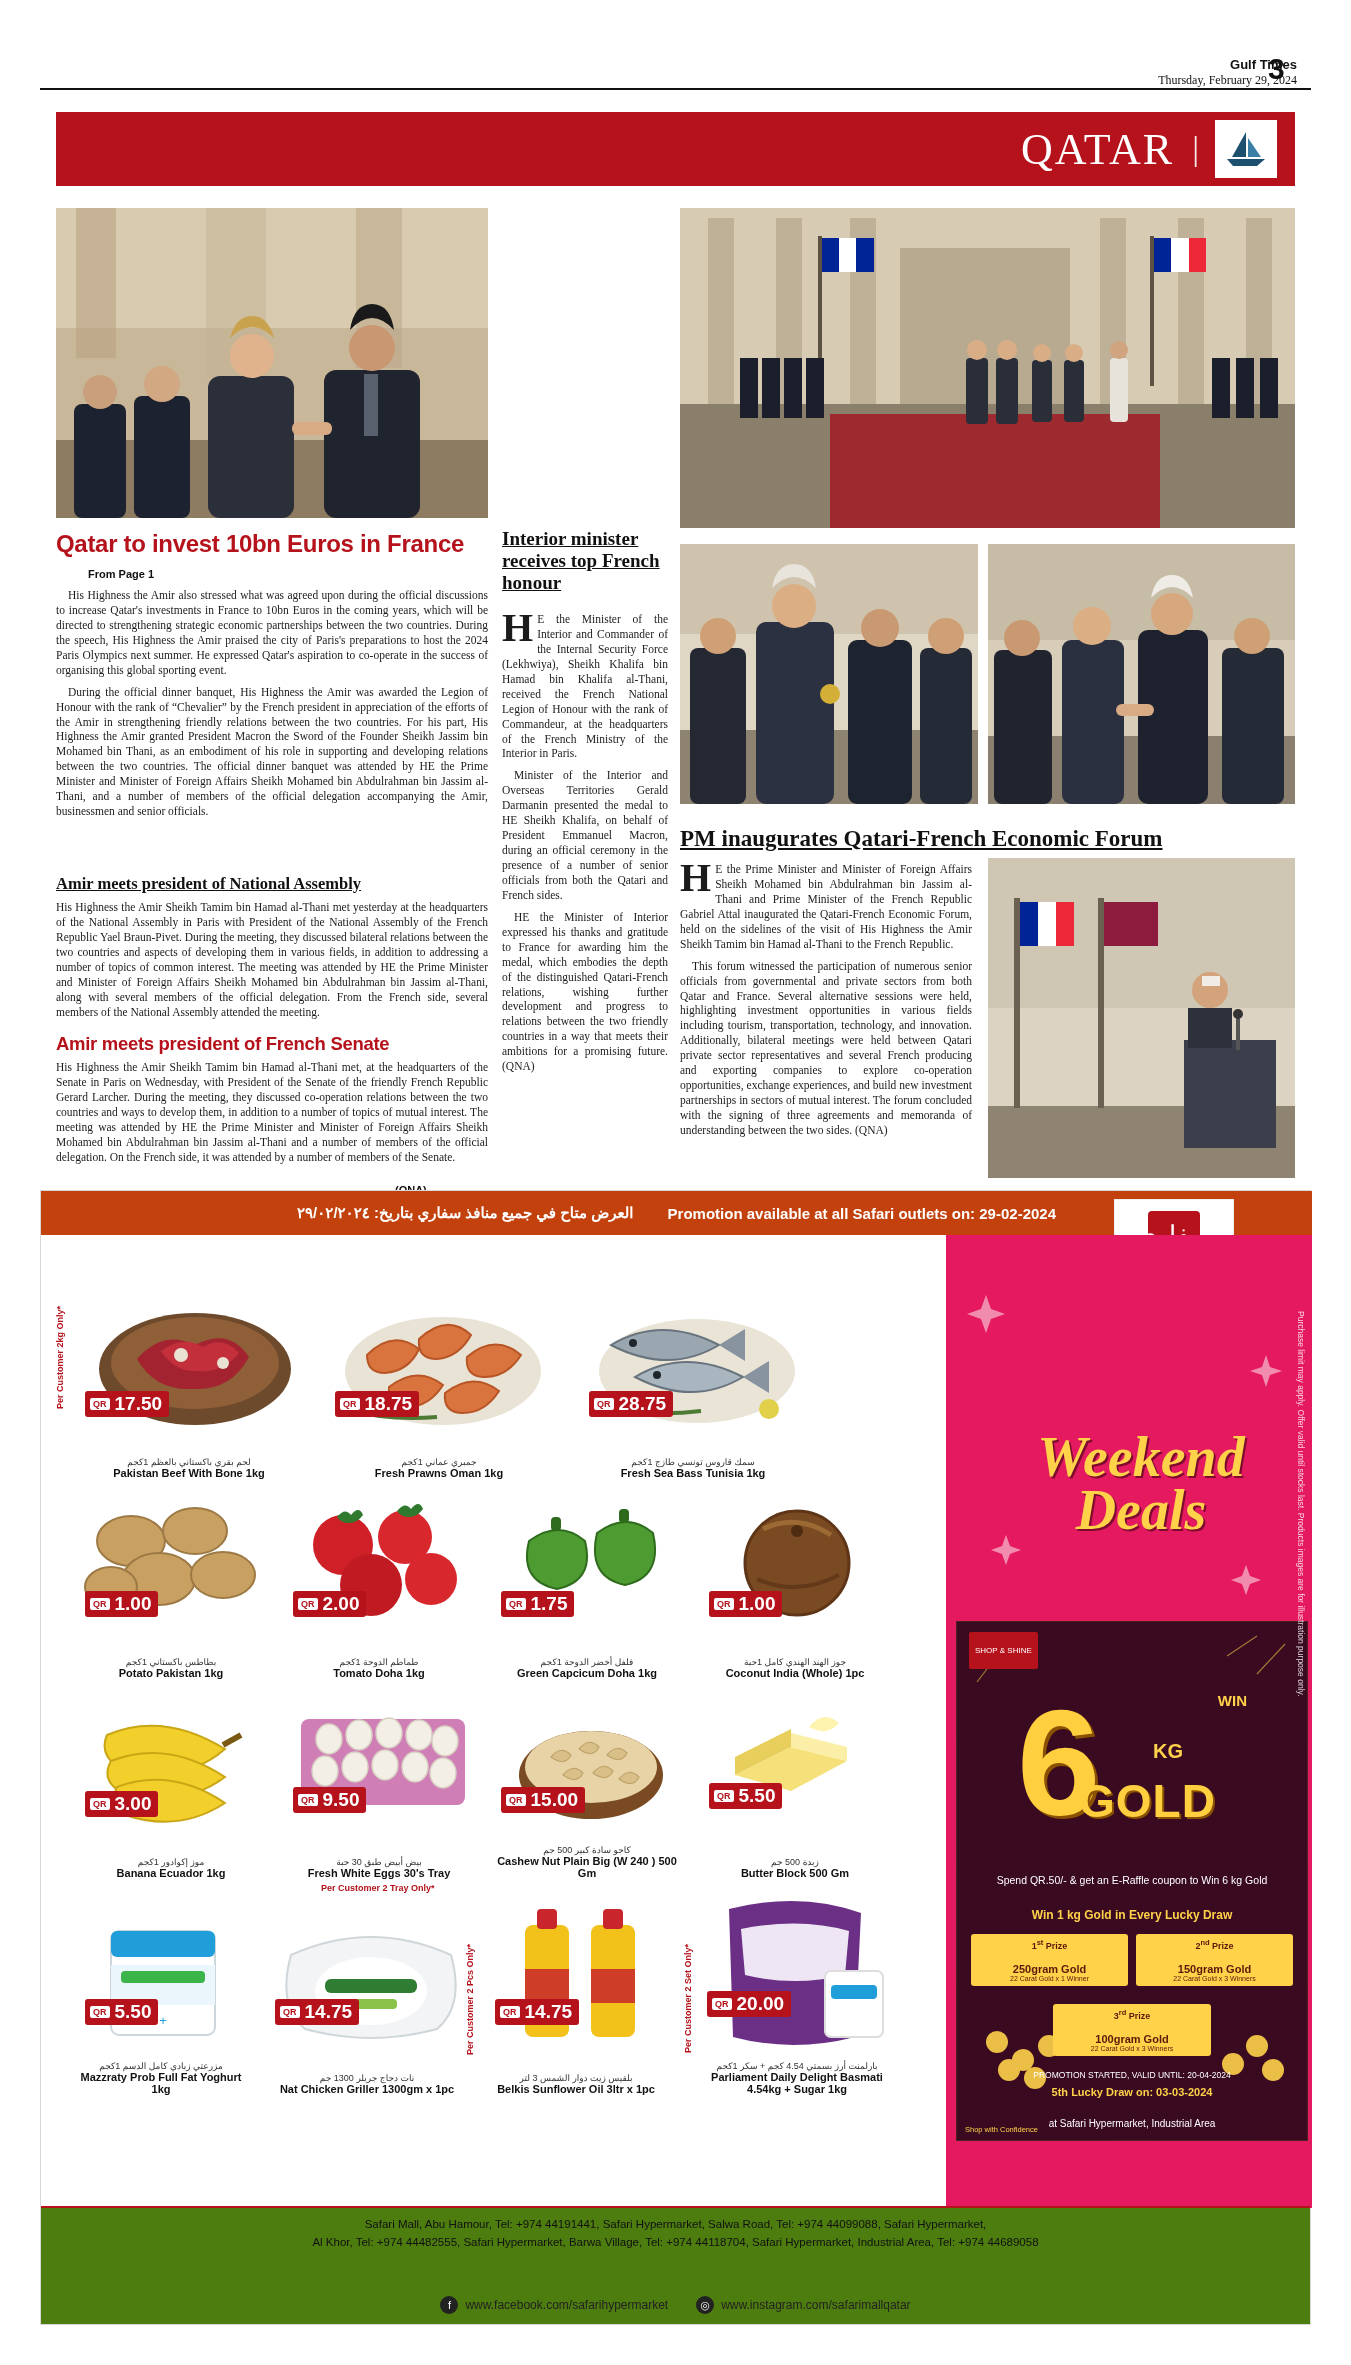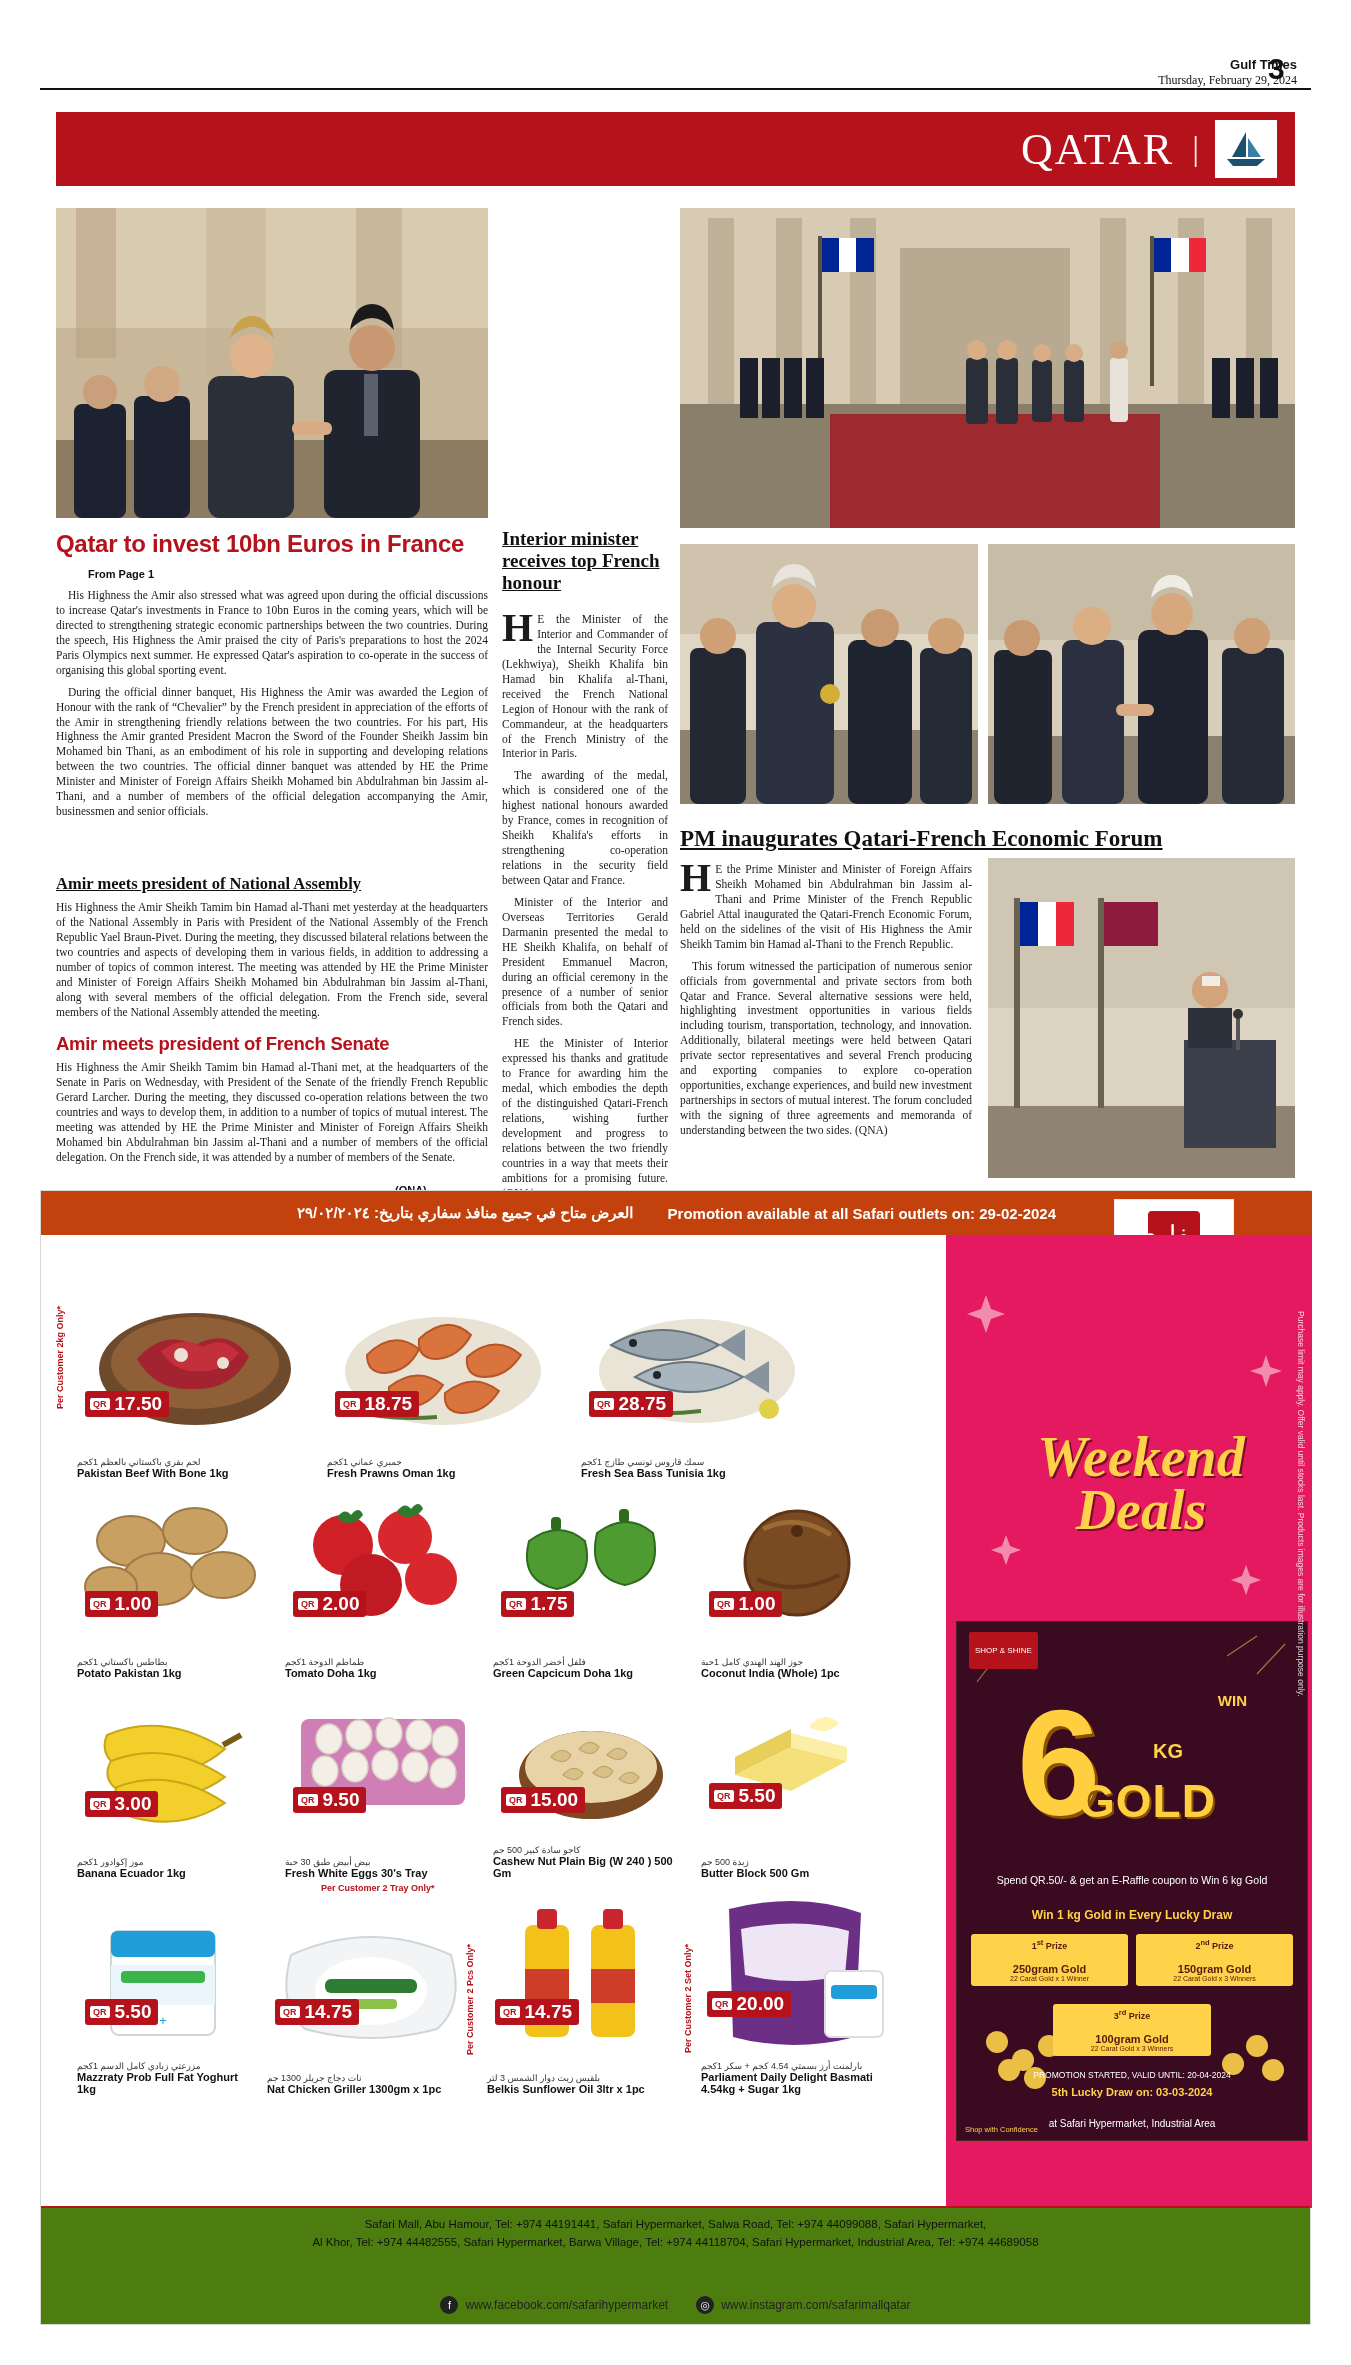--- a/index.html
+++ b/index.html
@@ -107,21 +107,21 @@
     font-family:"Liberation Sans", sans-serif; font-weight:bold; font-size:15px;
     color:#b5121b; letter-spacing:1px; margin-top:3px;
   }
   .safari-logo .sl-sub { font-size:7px; color:#555; }
   .safari-logo .sl-q { font-size:9px; color:#333; }
 
   
   .prod { position:absolute; }
   .prod .img { position:absolute; left:0; top:0; right:0; bottom:46px; overflow:hidden; }
   .prod .cap {
-    position:absolute; left:0; right:8px; bottom:0; 
+    position:absolute; left:0; right:8px; bottom:0; text-align:center;
     font-family:"Liberation Sans", sans-serif;
   }
   .prod .ar { font-size:9px; color:#333; display:block; }
   .prod .en { font-size:11px; font-weight:bold; color:#111; display:block; }
   .price {
     position:absolute; background:#b5121b; color:#fff; border-radius:3px;
     font-family:"Liberation Sans", sans-serif; display:flex; align-items:center;
     padding:2px 7px 2px 5px; z-index:5;
   }
   .price .qr { font-size:9px; background:#fff; color:#b5121b; border-radius:2px; padding:1px 3px; margin-right:5px; font-weight:bold; }
@@ -383,21 +383,20 @@
 
   <div class="hl-red" style="left:56px; top:1033px; width:432px; font-size:18.5px;">Amir meets president of French Senate</div>
   <div class="body-col" style="left:56px; top:1060px; width:432px;">
     <p class="noind">His Highness the Amir Sheikh Tamim bin Hamad al-Thani met, at the headquarters of the Senate in Paris on Wednesday, with President of the Senate of the friendly French Republic Gerard Larcher. During the meeting, they discussed co-operation relations between the two countries and ways to develop them, in addition to a number of topics of mutual interest. The meeting was attended by HE the Prime Minister and Minister of Foreign Affairs Sheikh Mohamed bin Abdulrahman bin Jassim al-Thani and a number of members of the official delegation. On the French side, it was attended by a number of members of the Senate.</p>
   </div>
   <div style="position:absolute; left:395px; top:1184px; font-family:'Liberation Sans',sans-serif; font-size:11px; font-weight:bold;">(QNA)</div>
 
   <div class="hl-black" style="left:502px; top:528px; width:166px; font-size:19px; line-height:1.16;">Interior minister receives top French honour</div>
   <div class="body-col" style="left:502px; top:612px; width:166px;">
     <p class="noind dropcap">HE the Minister of the Interior and Commander of the Internal Security Force (Lekhwiya), Sheikh Khalifa bin Hamad bin Khalifa al-Thani, received the French National Legion of Honour with the rank of Commandeur, at the headquarters of the French Ministry of the Interior in Paris.</p>
-    <p>The awarding of the medal, which is considered one of the highest national honours awarded by France, comes in recognition of Sheikh Khalifa's efforts in strengthening co-operation relations in the security field between Qatar and France.</p>
     <p>Minister of the Interior and Overseas Territories Gerald Darmanin presented the medal to HE Sheikh Khalifa, on behalf of President Emmanuel Macron, during an official ceremony in the presence of a number of senior officials from both the Qatari and French sides.</p>
     <p>HE the Minister of Interior expressed his thanks and gratitude to France for awarding him the medal, which embodies the depth of the distinguished Qatari-French relations, wishing further development and progress to relations between the two friendly countries in a way that meets their ambitions for a promising future. (QNA)</p>
   </div>
 
   <div class="hl-black" style="left:680px; top:826px; width:616px; font-size:23px;">PM inaugurates Qatari-French Economic Forum</div>
   <div class="body-col" style="left:680px; top:862px; width:292px;">
     <p class="noind dropcap">HE the Prime Minister and Minister of Foreign Affairs Sheikh Mohamed bin Abdulrahman bin Jassim al-Thani and Prime Minister of the French Republic Gabriel Attal inaugurated the Qatari-French Economic Forum, held on the sidelines of the visit of His Highness the Amir Sheikh Tamim bin Hamad al-Thani to the French Republic.</p>
     <p>This forum witnessed the participation of numerous senior officials from governmental and private sectors from both Qatar and France. Several alternative sessions were held, highlighting investment opportunities in various fields including tourism, transportation, technology, and innovation. Additionally, bilateral meetings were held between Qatari private sector representatives and several French producing and exporting companies to explore co-operation opportunities, exchange experiences, and build new investment partnerships in sectors of mutual interest. The forum concluded with the signing of three agreements and memoranda of understanding between the two sides. (QNA)</p>
   </div>
 

